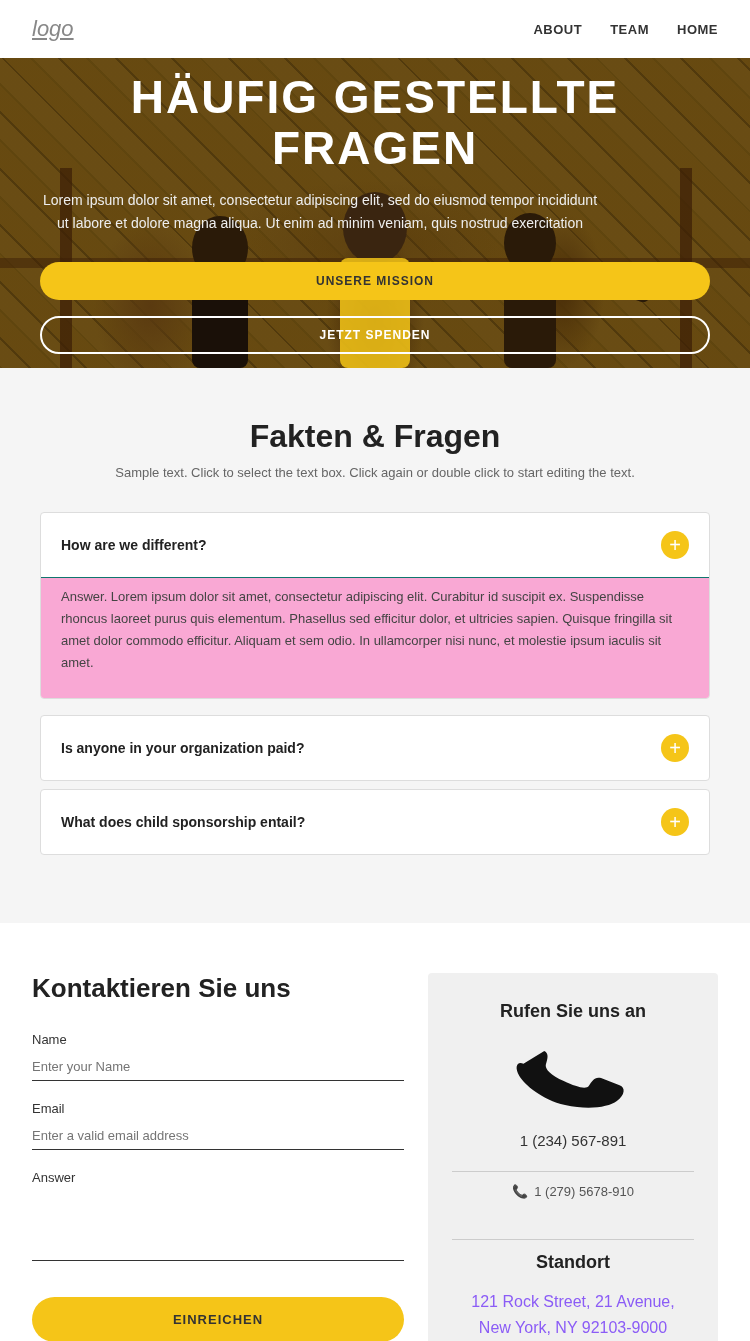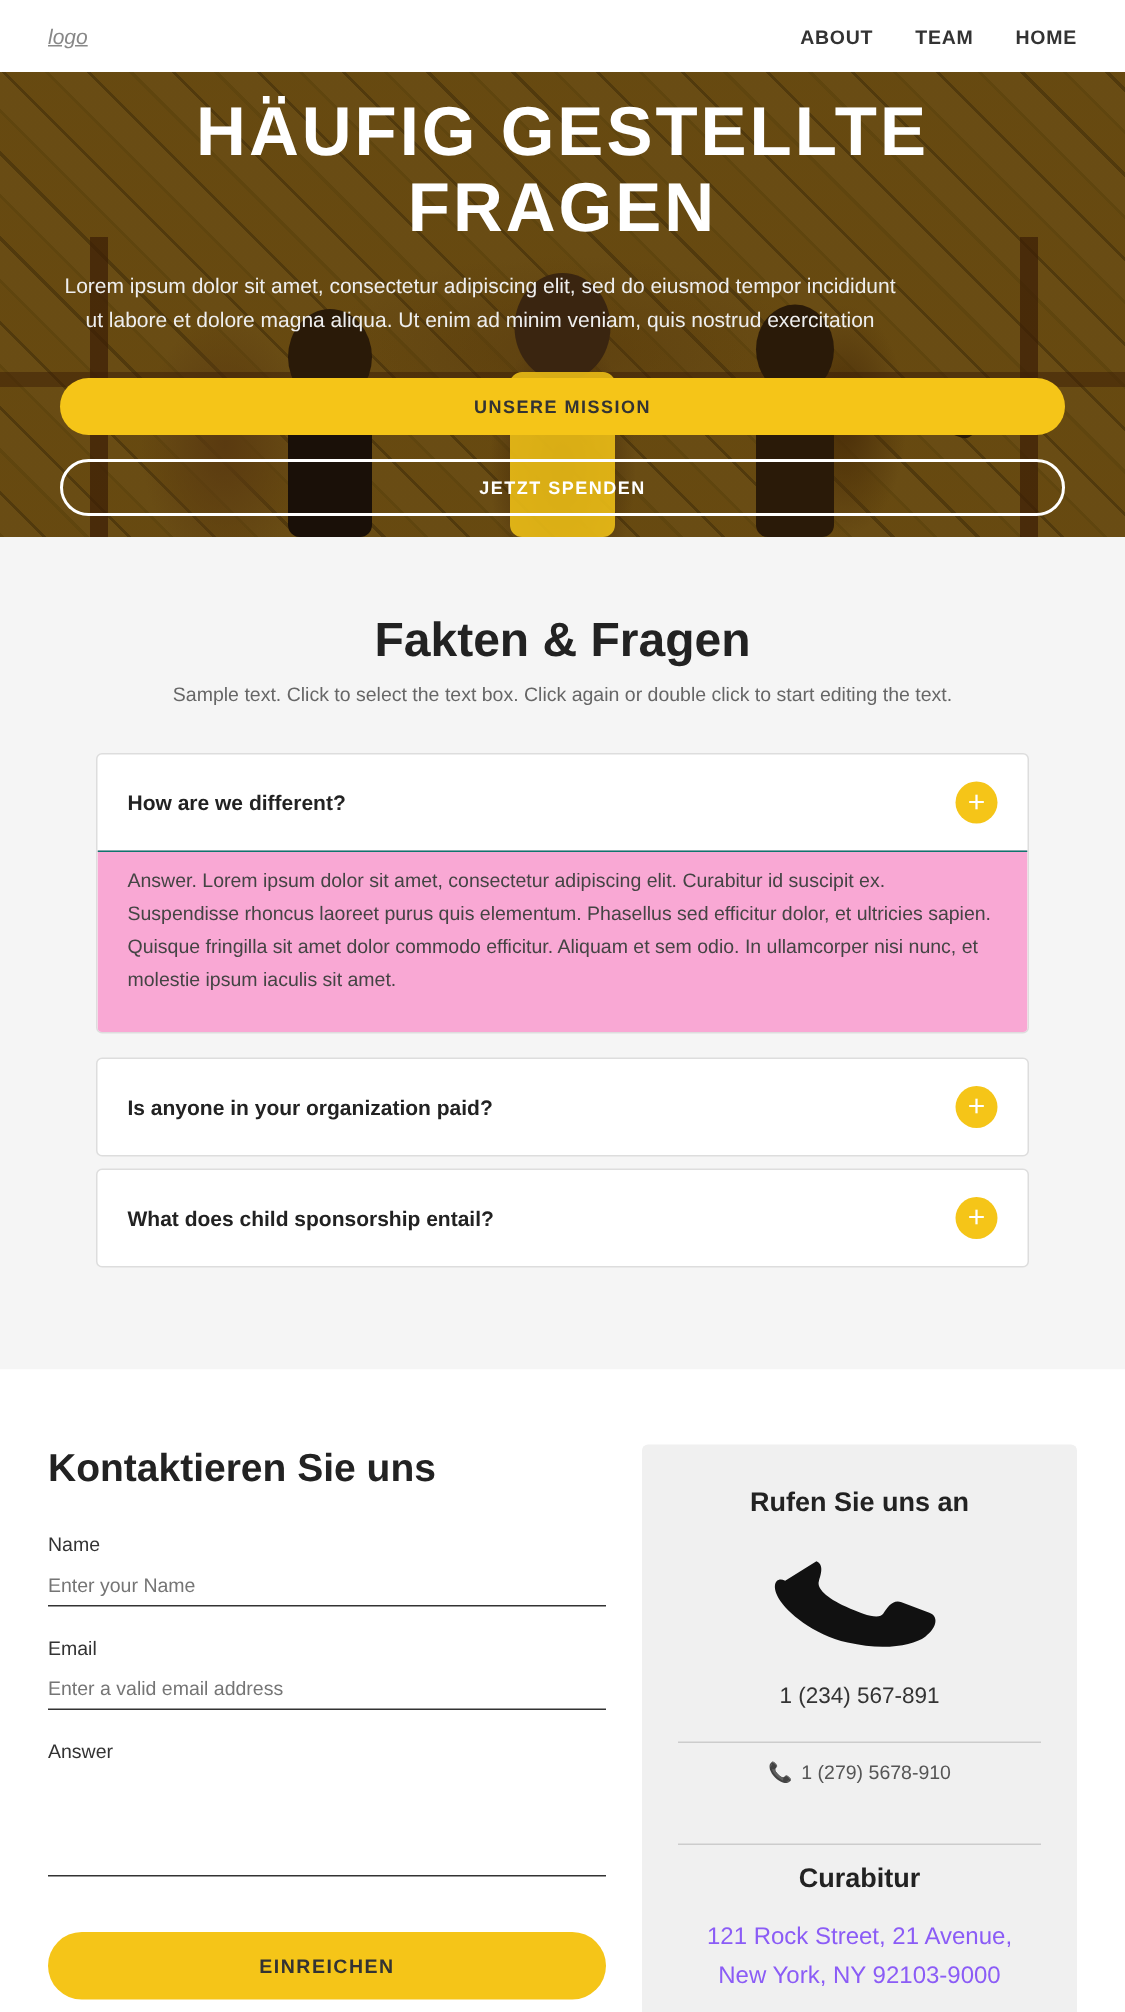--- a/index.html
+++ b/index.html
@@ -6,21 +6,21 @@
     body { font-family: Arial, sans-serif; width: 750px; background: #fff; }
 
     
     nav {
       display: flex;
       justify-content: space-between;
       align-items: center;
       padding: 16px 32px;
       background: #fff;
     }
-    .nav-logo { font-size: 14px; color: #888; font-style: italic; text-decoration: underline; }
+    .nav-logo { font-size: 22px; color: #888; font-style: italic; text-decoration: underline; }
     .nav-links { display: flex; gap: 28px; }
     .nav-link { text-decoration: none; color: #333; font-size: 13px; font-weight: 600; letter-spacing: 0.5px; }
 
     
     .hero {
       position: relative;
       width: 750px;
       height: 310px;
       overflow: hidden;
       display: flex;
@@ -81,21 +81,21 @@
       font-size: 12px;
       font-weight: 700;
       letter-spacing: 1px;
       cursor: pointer;
       text-transform: uppercase;
     }
 
     
     .faq-section {
       background: #f5f5f5;
-      padding: 50px 64px 60px;
+      padding: 50px 40px 60px;
     }
     .faq-heading {
       text-align: center;
       font-size: 32px;
       font-weight: 700;
       color: #222;
       margin-bottom: 10px;
     }
     .faq-subtext {
       text-align: center;
@@ -357,19 +357,19 @@
       <path d="M20 15 C15 10, 10 15, 12 25 C14 35, 25 55, 45 68 C65 81, 85 85, 95 82 C105 79, 108 72, 103 68 L88 55 C83 51, 78 55, 74 58 C70 61, 62 55, 52 45 C42 35, 38 27, 41 23 C44 19, 48 14, 44 10 Z" fill="#111" transform="rotate(-20, 65, 45) translate(5, -5)"></path>
     </svg>
     <p class="phone-number-main">1 (234) 567-891</p>
     <div class="divider-line"></div>
     <p class="phone-number-secondary">
       <span>📞</span>
       <span>1 (279) 5678-910</span>
     </p>
     <div class="divider-line"></div>
     <div class="location-section">
-      <h3 class="info-section-title">Curabitur</h3>
+      <h3 class="info-section-title">Standort</h3>
       <p class="location-address">121 Rock Street, 21 Avenue,</p>
       <p class="location-address">New York, NY 92103-9000</p>
     </div>
 
   </div>
 </section>
 
 </body></html>

